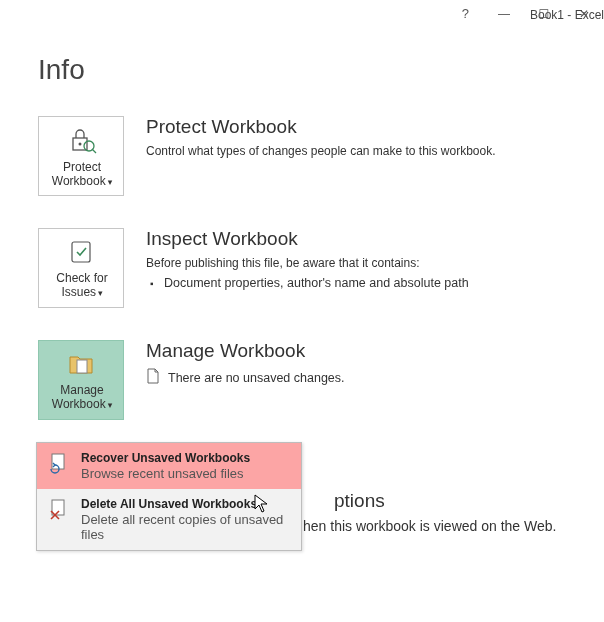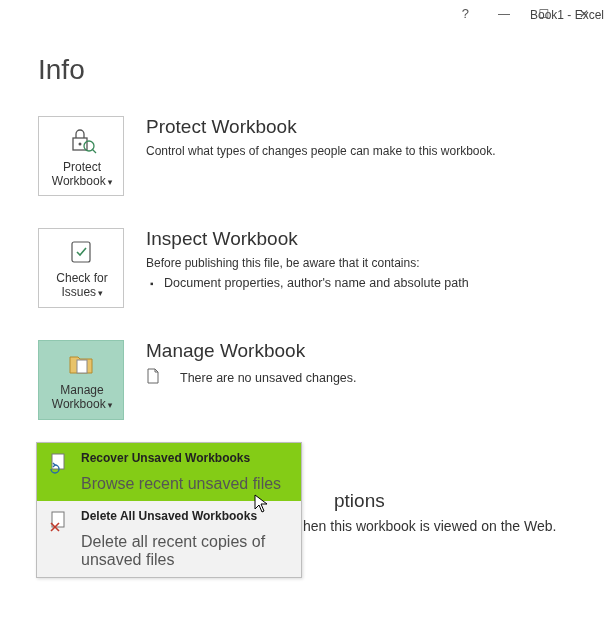--- a/index.html
+++ b/index.html
@@ -108,59 +108,59 @@
   .section-text li::before {
     content: "\25AA";
     position: absolute;
     left: -14px;
     font-size: 10px;
     top: 2px;
   }
   .status-line {
     display: flex;
     align-items: center;
-    gap: 20px;
+    gap: 8px;
     font-size: 12.5px;
     margin-top: 4px;
   }
   .dropdown-menu {
     position: absolute;
     left: 36px;
     top: 442px;
     width: 266px;
     background: #f2f2f2;
     border: 1px solid #bdbdbd;
     box-shadow: 1px 1px 3px rgba(0,0,0,0.15);
     z-index: 10;
   }
   .menu-item {
     display: flex;
     gap: 10px;
     padding: 8px 10px;
     font-size: 12px;
   }
   .menu-item.hover {
-    background: #84cc16;
+    background: #fca5a5;
   }
   .menu-item .mi-icon {
     width: 24px;
     height: 24px;
     display: flex;
     align-items: flex-start;
     justify-content: center;
     flex-shrink: 0;
   }
   .menu-item .mi-text .mi-title {
     font-weight: 600;
     color: #222;
   }
   .menu-item .mi-text .mi-sub {
-    font-size: 16px;
+    font-size: 13px;
     color: #555;
-    margin-top: 10px;
+    margin-top: 1px;
   }
   .cursor {
     position: absolute;
     left: 254px;
     top: 494px;
     z-index: 20;
   }
   .browser-text {
     position: absolute;
     left: 303px;

